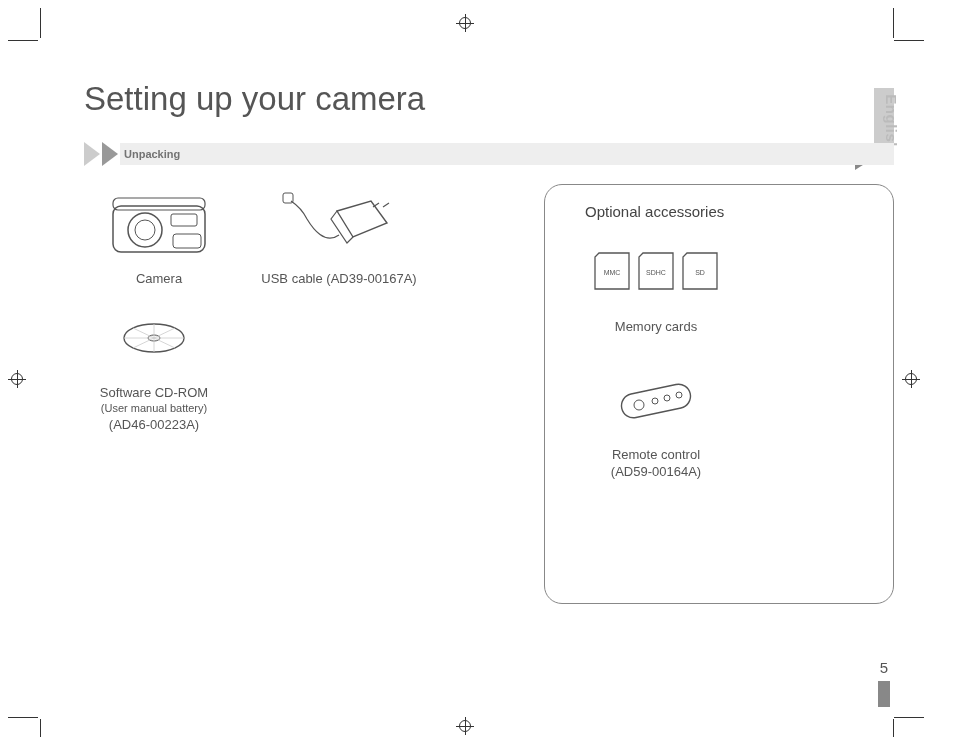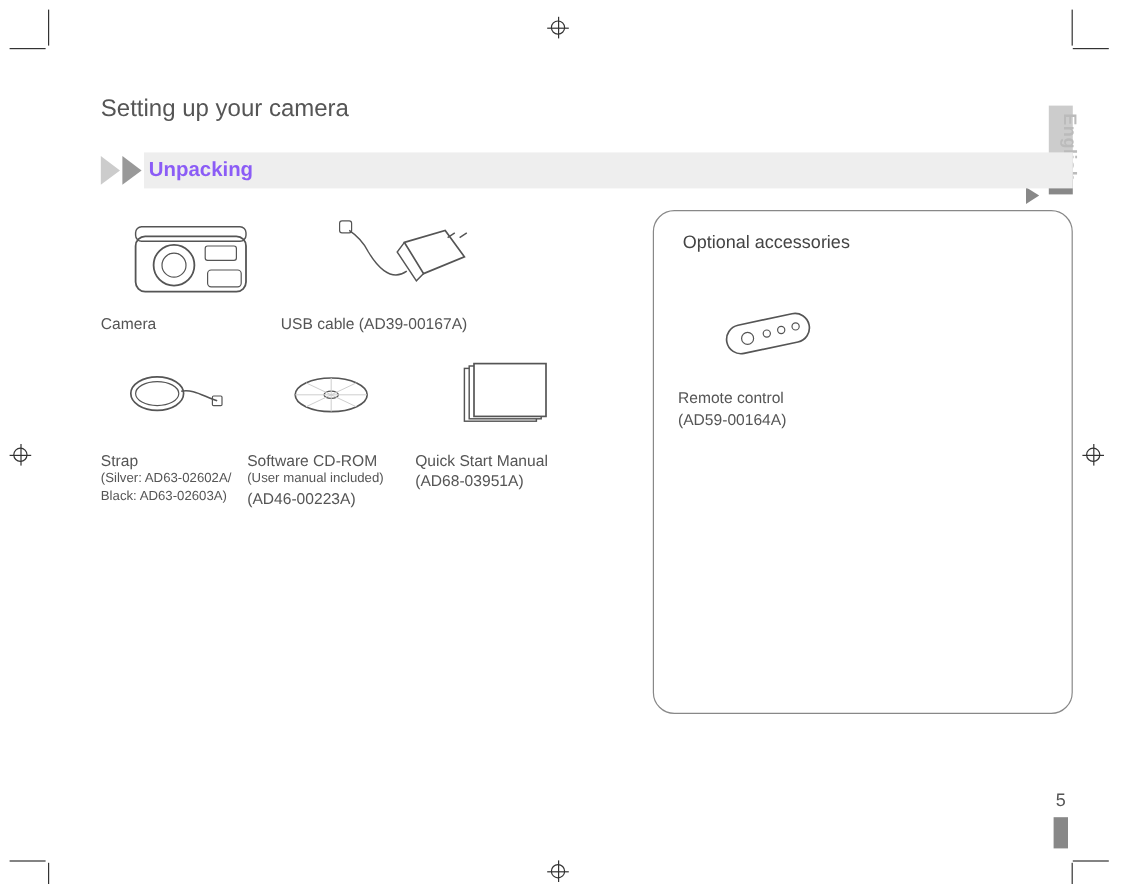--- a/index.html
+++ b/index.html
@@ -8,31 +8,31 @@
   .crop{position:absolute;background:#333}
   .crop.h{height:1px;width:30px}
   .crop.v{width:1px;height:30px}
   .reg{position:absolute;width:18px;height:18px}
   .reg::before,.reg::after{content:"";position:absolute;background:#333}
   .reg::before{left:0;right:0;top:50%;height:1px;margin-top:-0.5px}
   .reg::after{top:0;bottom:0;left:50%;width:1px;margin-left:-0.5px}
   .reg .circ{position:absolute;inset:3px;border:1px solid #333;border-radius:50%}
   
   .content{position:absolute;left:84px;right:60px;top:80px;bottom:60px}
-  h1{font-weight:300;font-size:20px;color:#555;margin:0 0 24px 0;letter-spacing:0}
+  h1{font-weight:300;font-size:33px;color:#555;margin:0 0 24px 0;letter-spacing:0}
   .section-header{display:flex;align-items:center;margin-bottom:18px}
   .chev{width:0;height:0;border-top:12px solid transparent;border-bottom:12px solid transparent;border-left:16px solid #999;margin-right:2px}
   .chev-light{border-left-color:#ccc}
-  .section-title{font-weight:bold;font-size:17px;color:#8b5cf6;background:#eee;flex:1;padding:5px 20px 5px 4px}
+  .section-title{font-weight:bold;font-size:11px;color:#737373;background:#eee;flex:1;padding:5px 20px 5px 4px}
   .cols{display:flex;gap:24px}
   .left{flex:1}
-  .boxed{border:1.5px solid #888;border-radius:18px;padding:14px 20px 30px 20px;flex-basis:350px;min-height:420px;box-sizing:border-box}
+  .boxed{border:1.5px solid #888;border-radius:18px;padding:14px 20px 30px 36px;flex-basis:350px;min-height:420px;box-sizing:border-box}
   .boxed h2{font-weight:normal;font-size:15px;margin:4px 0 12px 4px;color:#444}
   .grid{display:flex;flex-wrap:wrap;justify-content:flex-start}
-  .item{font-size:13px;color:#555;line-height:1.35;margin-bottom:10px}
+  .item{text-align:center;font-size:13px;color:#555;line-height:1.35;margin-bottom:10px}
   .item .sub{font-size:11px;display:block}
   .img-holder{height:80px;display:flex;align-items:center;justify-content:center;margin-bottom:6px}
   svg{display:block}
   .item .label{display:block}
   
   .sidetab{position:absolute;right:60px;top:88px;width:20px}
   .tab-a{height:56px;background:#ccc}
   .tab-b{height:18px;background:#888}
   .lang{position:absolute;right:54px;top:152px;transform:rotate(90deg);transform-origin:top right;font-size:15px;color:#bbb;font-weight:bold;letter-spacing:0.5px}
   .arrow-right{position:absolute;right:88px;top:156px;width:0;height:0;border-top:7px solid transparent;border-bottom:7px solid transparent;border-left:11px solid #888}
@@ -114,67 +114,62 @@
                 <path d="M58 22 L52 30 L68 54 L74 48" fill="none" stroke="#555" stroke-width="1.2"></path>
                 <path d="M94 18 l6 -4 m4 4 l6 -4" stroke="#555" stroke-width="1.2"></path>
                 <path d="M60 46 C46 56, 34 40, 28 30 C24 22, 18 16, 12 12" fill="none" stroke="#555" stroke-width="1.2"></path>
                 <rect x="4" y="4" width="10" height="10" rx="2" fill="none" stroke="#555"></rect>
               </svg>
             </div>
             <span class="label-line">USB cable (AD39-00167A)</span>
           </div>
 
 
-          <div class="item" style="width:122px">
-            <div class="img-holder">
-              <svg width="84" height="50">
-                <ellipse cx="28" cy="24" rx="22" ry="14" fill="none" stroke="#555" stroke-width="1.4"></ellipse>
-                <ellipse cx="28" cy="24" rx="18" ry="10" fill="none" stroke="#555"></ellipse>
-                <path d="M48 22 C58 20, 66 26, 78 30" fill="none" stroke="#555" stroke-width="1.4"></path>
-                <rect x="74" y="26" width="8" height="8" rx="1" fill="none" stroke="#555"></rect>
-              </svg>
-            </div>
-            <span class="label-line">Strap</span>
-            <span class="label-line sub">(Silver: AD63-02602A/</span>
-            <span class="label-line sub">Black: AD63-02603A)</span>
-          </div>
 
           <div class="item" style="width:140px">
             <div class="img-holder">
               <svg width="70" height="54">
                 <ellipse cx="35" cy="27" rx="30" ry="14" fill="none" stroke="#555" stroke-width="1.4"></ellipse>
                 <ellipse cx="35" cy="27" rx="6" ry="3" fill="none" stroke="#555"></ellipse>
                 <path d="M35 13 L35 41 M5 27 L65 27 M14 17 L56 37 M14 37 L56 17" stroke="#ccc" stroke-width="0.8"></path>
               </svg>
             </div>
             <span class="label-line">Software CD-ROM</span>
-            <span class="label-line sub">(User manual included)</span>
+            <span class="label-line sub">(User manual battery)</span>
             <span class="label-line">(AD46-00223A)</span>
           </div>
 
-          <div class="item" style="width:150px">
-            <div class="img-holder">
-              <svg width="80" height="60">
-                <rect x="6" y="8" width="60" height="44" fill="none" stroke="#555" stroke-width="1.2"></rect>
-                <rect x="10" y="6" width="60" height="44" fill="#fff" stroke="#555" stroke-width="1.2"></rect>
-                <rect x="14" y="4" width="60" height="44" fill="#fff" stroke="#555" stroke-width="1.4"></rect>
-              </svg>
-            </div>
-            <span class="label-line">Quick Start Manual</span>
-            <span class="label-line">(AD68-03951A)</span>
-          </div>
 
         </div>
       </div>
 
       <div class="boxed">
         <h2>Optional accessories</h2>
         <div class="grid">
 
 
+          <div class="item" style="width:150px">
+            <div class="img-holder">
+              <svg width="130" height="50">
+                <g transform="translate(4,6)">
+                  <path d="M0 4 l4 -4 h30 v36 h-34 z" fill="none" stroke="#555" stroke-width="1.3"></path>
+                  <text x="17" y="22" font-size="7" text-anchor="middle" fill="#555">MMC</text>
+                </g>
+                <g transform="translate(48,6)">
+                  <path d="M0 4 l4 -4 h30 v36 h-34 z" fill="none" stroke="#555" stroke-width="1.3"></path>
+                  <text x="17" y="22" font-size="7" text-anchor="middle" fill="#555">SDHC</text>
+                </g>
+                <g transform="translate(92,6)">
+                  <path d="M0 4 l4 -4 h30 v36 h-34 z" fill="none" stroke="#555" stroke-width="1.3"></path>
+                  <text x="17" y="22" font-size="7" text-anchor="middle" fill="#555">SD</text>
+                </g>
+              </svg>
+            </div>
+            <span class="label">Memory cards</span>
+          </div>
 
           <div class="item" style="width:150px;margin-top:14px">
             <div class="img-holder">
               <svg width="90" height="50">
                 <rect x="10" y="14" width="70" height="24" rx="12" fill="none" stroke="#555" stroke-width="1.4" transform="rotate(-12 45 26)"></rect>
                 <circle cx="28" cy="30" r="5" fill="none" stroke="#555"></circle>
                 <circle cx="44" cy="26" r="3" fill="none" stroke="#555"></circle>
                 <circle cx="56" cy="23" r="3" fill="none" stroke="#555"></circle>
                 <circle cx="68" cy="20" r="3" fill="none" stroke="#555"></circle>
               </svg>

